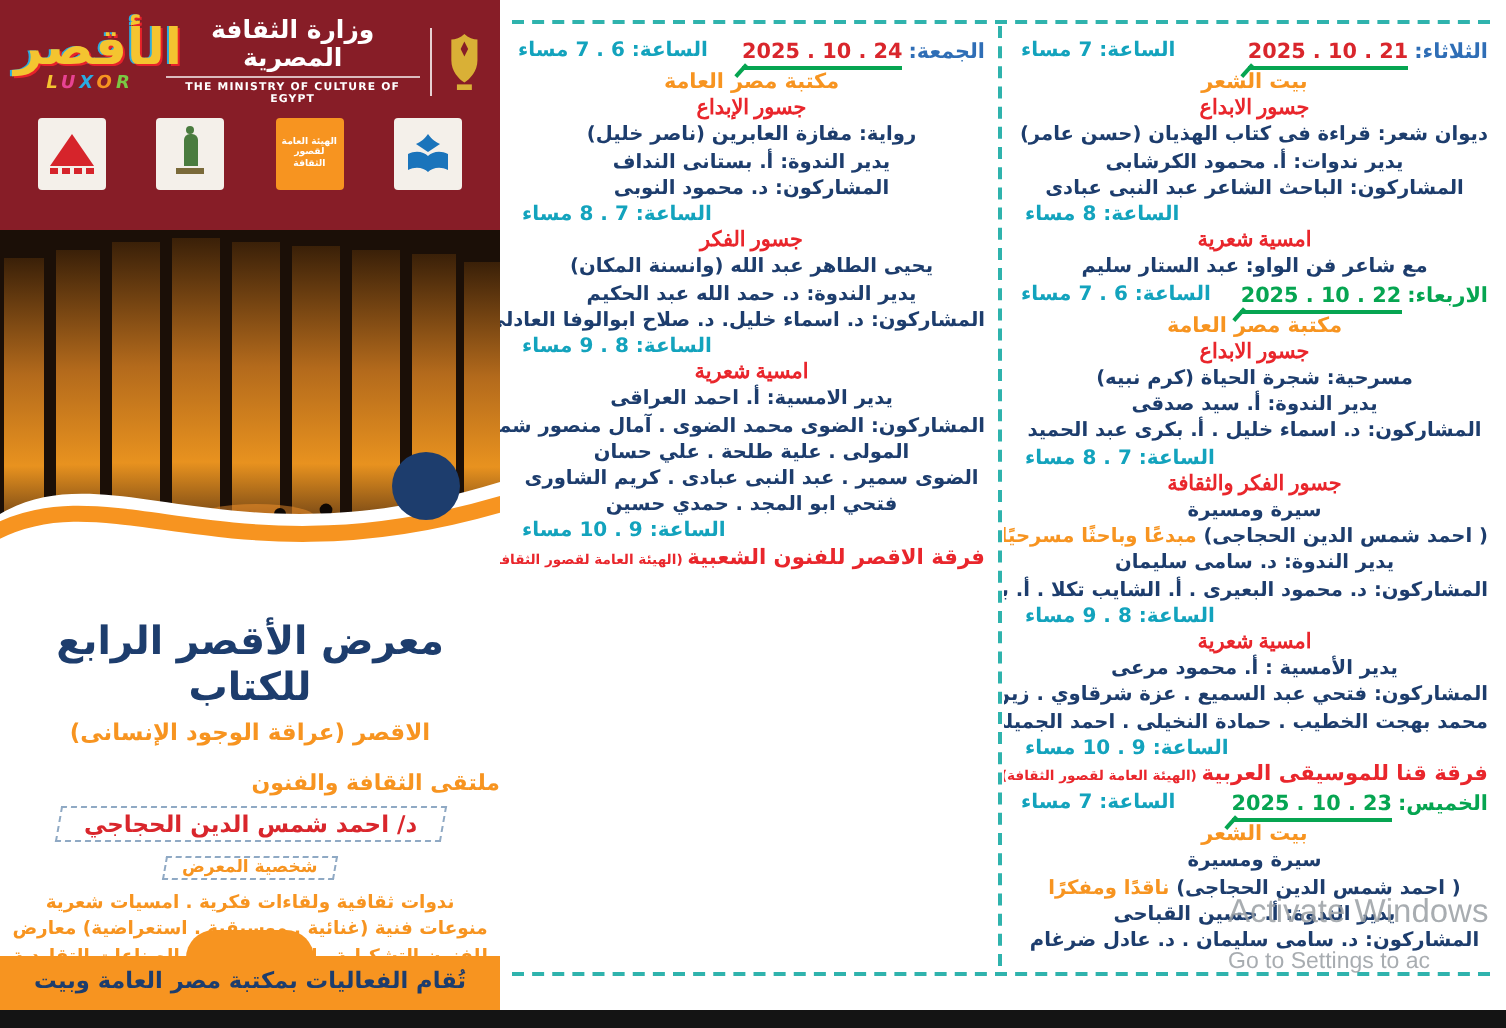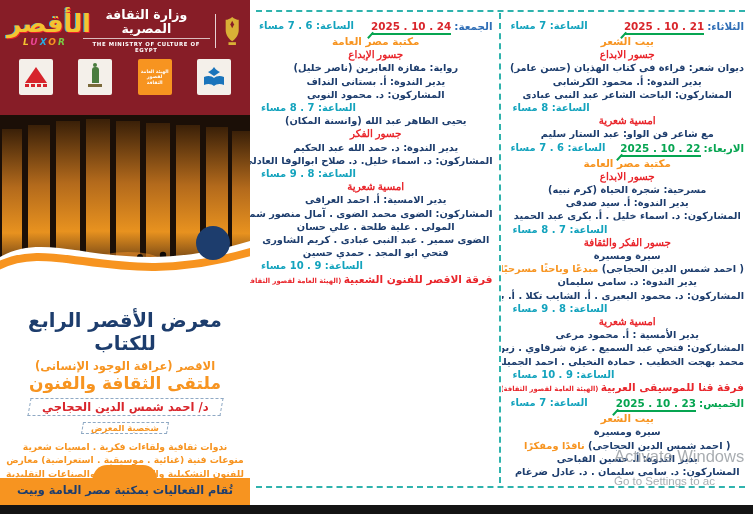--- a/index.html
+++ b/index.html
@@ -30,21 +30,21 @@
   .tower::before{content:"";position:absolute;top:-4px;left:1.5px;width:4px;height:4px;border-radius:50%;background:#4a7c3f;}
   .palm{width:14px;height:3px;background:#7a6a3a;margin-top:1px;}
   .cp-text{font-size:4.6px;color:#fff;text-align:center;line-height:5.6px;direction:rtl;padding:0 2px;}
   .book-icon{width:26px;height:26px;display:block;}
   .photo{position:relative;height:190px;overflow:hidden;background:#1b0f07;}
   .photo svg{display:block;}
   .wave{position:absolute;left:0;bottom:0;width:250px;height:88px;}
   .title-block{direction:rtl;text-align:center;padding-top:4px;}
   .main-title{font-size:19.5px;color:#1d3d6d;letter-spacing:0;}
   .sub1{font-size:11.5px;color:#f79420;margin-top:4px;}
-  .sub2{font-size:17px;color:#f79420;margin-top:0;}
+  .sub2{font-size:11px;color:#f79420;margin-top:12px;text-align:right;}
   .dash-box{display:inline-block;border:1.5px dashed #8fa9c4;padding:1px 12px;transform:skewX(-10deg);background:#fff;}
   .dash-box>span{display:inline-block;transform:skewX(10deg);}
   .person-box{margin-top:5px;color:#d9262c;font-size:11.5px;}
   .role-box{margin-top:3px;color:#f79420;font-size:8.5px;padding:0 8px;}
   .activities{margin-top:5px;color:#f79420;font-size:9.2px;line-height:13.4px;padding:0 6px;}
   .date-box{margin-top:6px;color:#1d3d6d;font-size:12px;}
   .banner{position:absolute;left:0;bottom:0;width:250px;height:27px;background:#f79420;}
   .banner::before{content:"";position:absolute;top:-13px;left:93px;width:64px;height:14px;background:#f79420;border-radius:32px 32px 0 0;}
   .banner-text{position:relative;display:block;text-align:center;line-height:26px;color:#1d3d6d;font-size:11.3px;direction:rtl;}
   
@@ -199,21 +199,21 @@
         <div class="line date_header">
           <span class="dh-right">
             <span class="dh-day c-blue">الثلاثاء:</span>
             <span class="dh-date c-red">21 . 10 . 2025</span>
           </span>
           <span class="dh-time">الساعة: 7 مساء</span>
         </div>
         <div class="line venue">بيت الشعر</div>
         <div class="line category">جسور الابداع</div>
         <div class="line body">ديوان شعر: قراءة فى كتاب الهذيان (حسن عامر)</div>
-        <div class="line body">يدير الندوة: أ. محمود الكرشابى</div>
+        <div class="line body">يدير ندوات: أ. محمود الكرشابى</div>
         <div class="line body">المشاركون: الباحث الشاعر عبد النبى عبادى</div>
         <div class="line time">الساعة: 8 مساء</div>
         <div class="line category">امسية شعرية</div>
         <div class="line body">مع شاعر فن الواو: عبد الستار سليم</div>
         <div class="line date_header">
           <span class="dh-right">
             <span class="dh-day c-green">الاربعاء:</span>
             <span class="dh-date c-green">22 . 10 . 2025</span>
           </span>
           <span class="dh-time">الساعة: 6 . 7 مساء</span>
@@ -256,22 +256,22 @@
             <span class="dh-date c-red">24 . 10 . 2025</span>
           </span>
           <span class="dh-time">الساعة: 6 . 7 مساء</span>
         </div>
         <div class="line venue">مكتبة مصر العامة</div>
         <div class="line category">جسور الإبداع</div>
         <div class="line body">رواية: مفازة العابرين (ناصر خليل)</div>
         <div class="line body">يدير الندوة: أ. بستانى النداف</div>
         <div class="line body">المشاركون: د. محمود النوبى</div>
         <div class="line time">الساعة: 7 . 8 مساء</div>
+        <div class="line category">جسور الفكر</div>
         <div class="line body">يحيى الطاهر عبد الله (وانسنة المكان)</div>
-        <div class="line category">جسور الفكر</div>
         <div class="line body">يدير الندوة: د. حمد الله عبد الحكيم</div>
         <div class="line body">المشاركون: د. اسماء خليل. د. صلاح ابوالوفا العادلى</div>
         <div class="line time">الساعة: 8 . 9 مساء</div>
         <div class="line category">امسية شعرية</div>
         <div class="line body">يدير الامسية: أ. احمد العراقى</div>
         <div class="line body">المشاركون: الضوى محمد الضوى . آمال منصور شمس</div>
         <div class="line body">المولى . علية طلحة . علي حسان</div>
         <div class="line body">الضوى سمير . عبد النبى عبادى . كريم الشاورى</div>
         <div class="line body">فتحي ابو المجد . حمدي حسين</div>
         <div class="line time">الساعة: 9 . 10 مساء</div>

